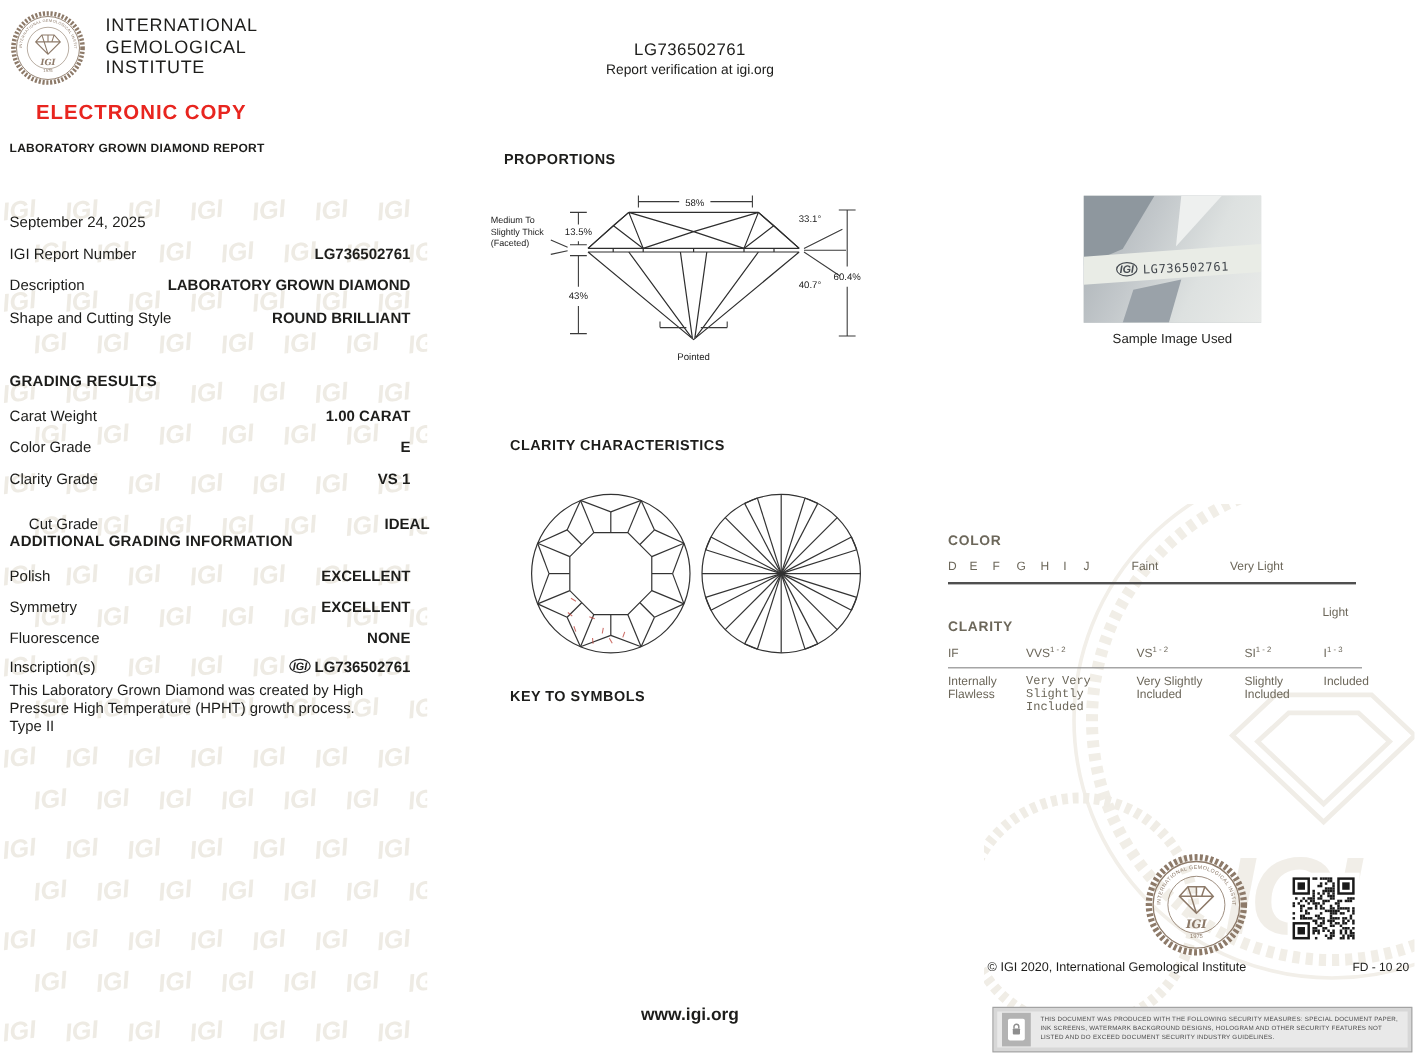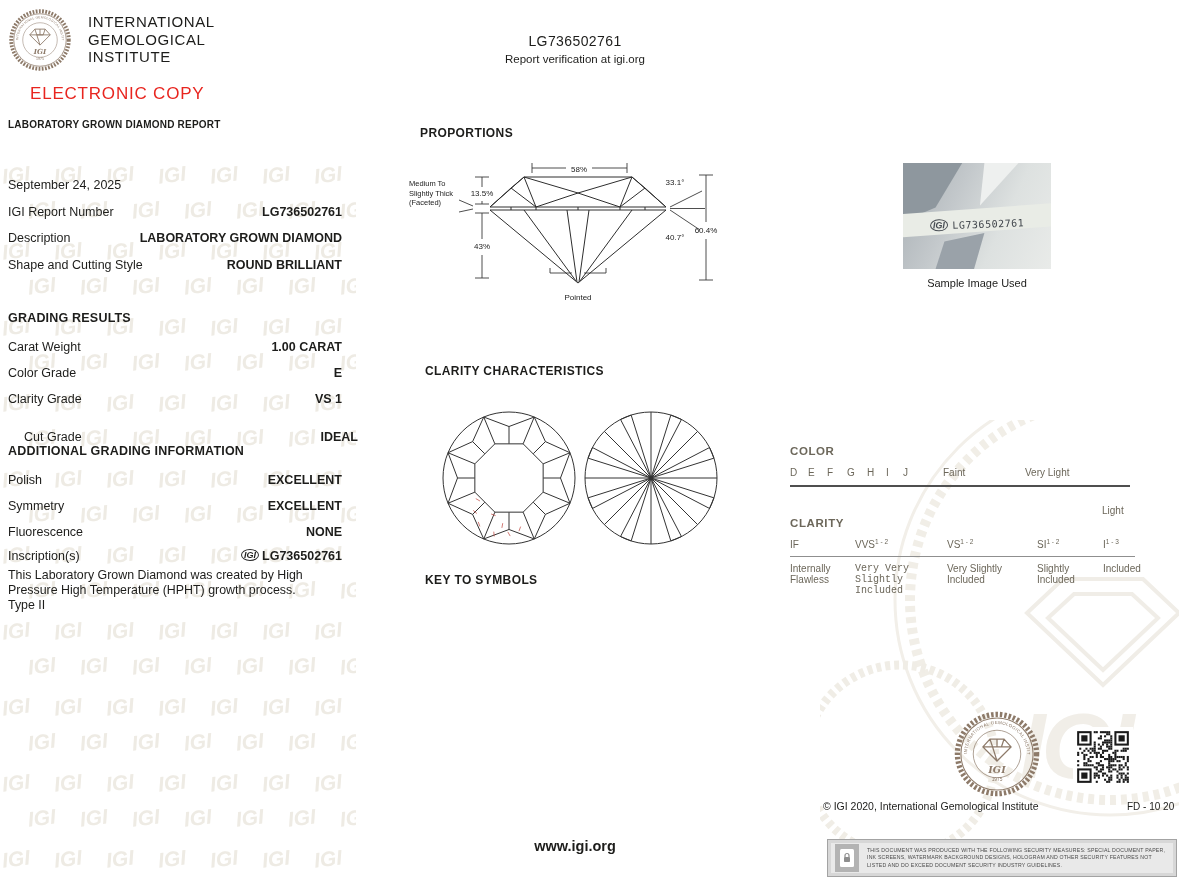--- a/index.html
+++ b/index.html
@@ -4,21 +4,21 @@
 <style>
   html,body{margin:0;padding:0;background:#ffffff;}
   .page{position:relative;width:1179px;height:878px;background:#fff;overflow:hidden;
         font-family:"Liberation Sans",sans-serif;color:#1d1d1b;}
   .abs{position:absolute;}
   .z{z-index:2;}
   svg{display:block;}
 
   
   .org-name{left:88px;top:13px;font-size:15px;font-weight:normal;line-height:17.5px;letter-spacing:.6px;}
-  .ecopy{left:30px;top:84px;font-size:17px;font-weight:normal;letter-spacing:.8px;}
+  .ecopy{left:30px;top:84px;font-size:17px;font-weight:bold;letter-spacing:.8px;}
   .top-repnum{left:430px;top:33px;width:290px;text-align:center;font-size:14px;letter-spacing:.4px;}
   .top-verif{left:430px;top:53px;width:290px;text-align:center;font-size:11.5px;}
   .doc-title{left:8px;top:119px;font-size:10px;font-weight:bold;letter-spacing:.2px;}
 
   
   .date{left:8px;top:178px;font-size:12.5px;}
   .row{left:8px;width:334px;height:16px;font-size:12.5px;}
   .row .lbl{position:absolute;left:0;top:0;}
   .row .val{position:absolute;right:0;top:0;font-weight:bold;white-space:nowrap;display:flex;align-items:center;gap:3px;}
   .sec-h{left:8px;font-size:12.5px;font-weight:bold;letter-spacing:.2px;}

